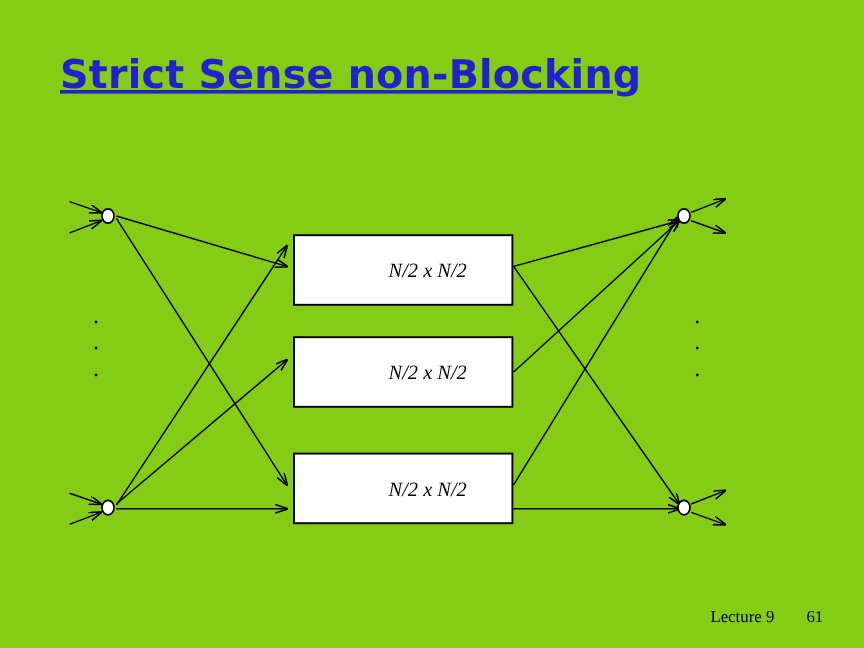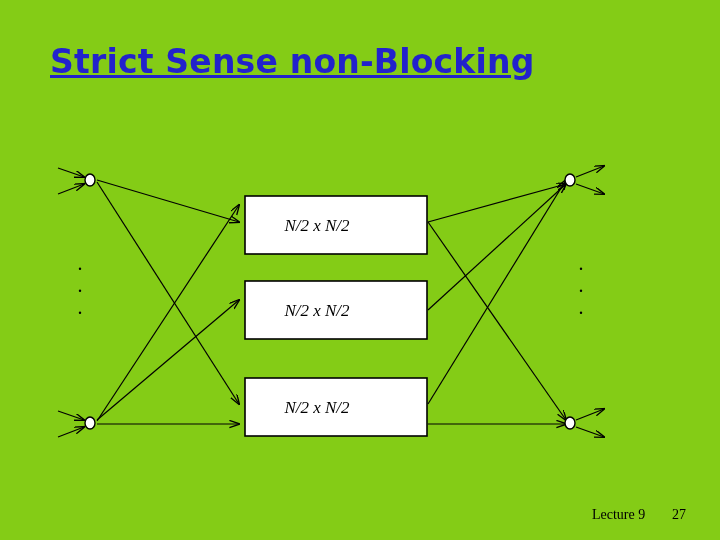--- a/index.html
+++ b/index.html
@@ -33,21 +33,21 @@
     top: 0;
     width: 720px;
     height: 540px;
   }
   .box-label {
     position: absolute;
     font-family: "Liberation Serif", serif;
     font-style: italic;
     font-size: 17px;
     color: #000000;
-    text-align: center;
+    text-align: right;
     width: 144px;
     white-space: nowrap;
   }
   .dots {
     position: absolute;
     font-family: "Liberation Serif", serif;
     font-size: 20px;
     color: #000000;
     line-height: 22px;
     text-align: center;
@@ -142,15 +142,15 @@
       <div>.</div>
       <div>.</div>
   </div>
   <div class="dots" style="left:573px; top:252px; width:16px;">
     <div>.</div>
       <div>.</div>
       <div>.</div>
   </div>
 
   <div id="footer-lecture">Lecture 9</div>
-  <div id="footer-page">27</div>
+  <div id="footer-page">61</div>
 
 </div>
 
 </body></html>

